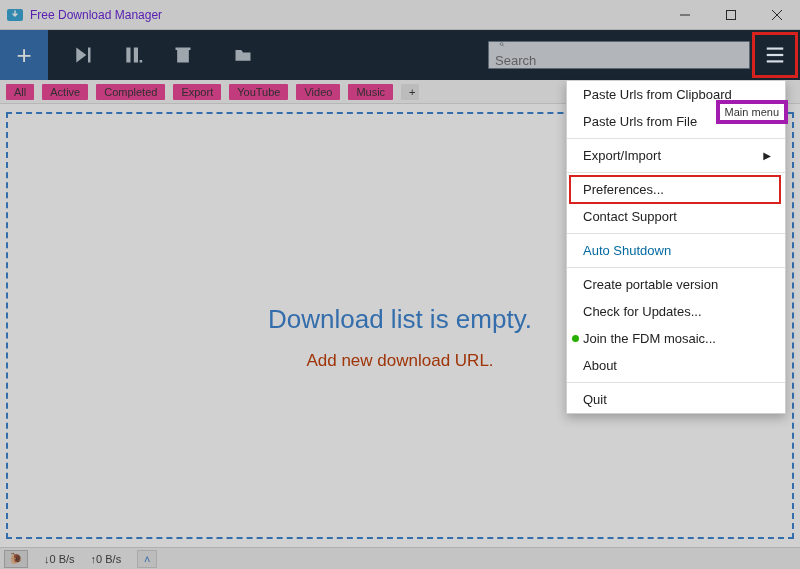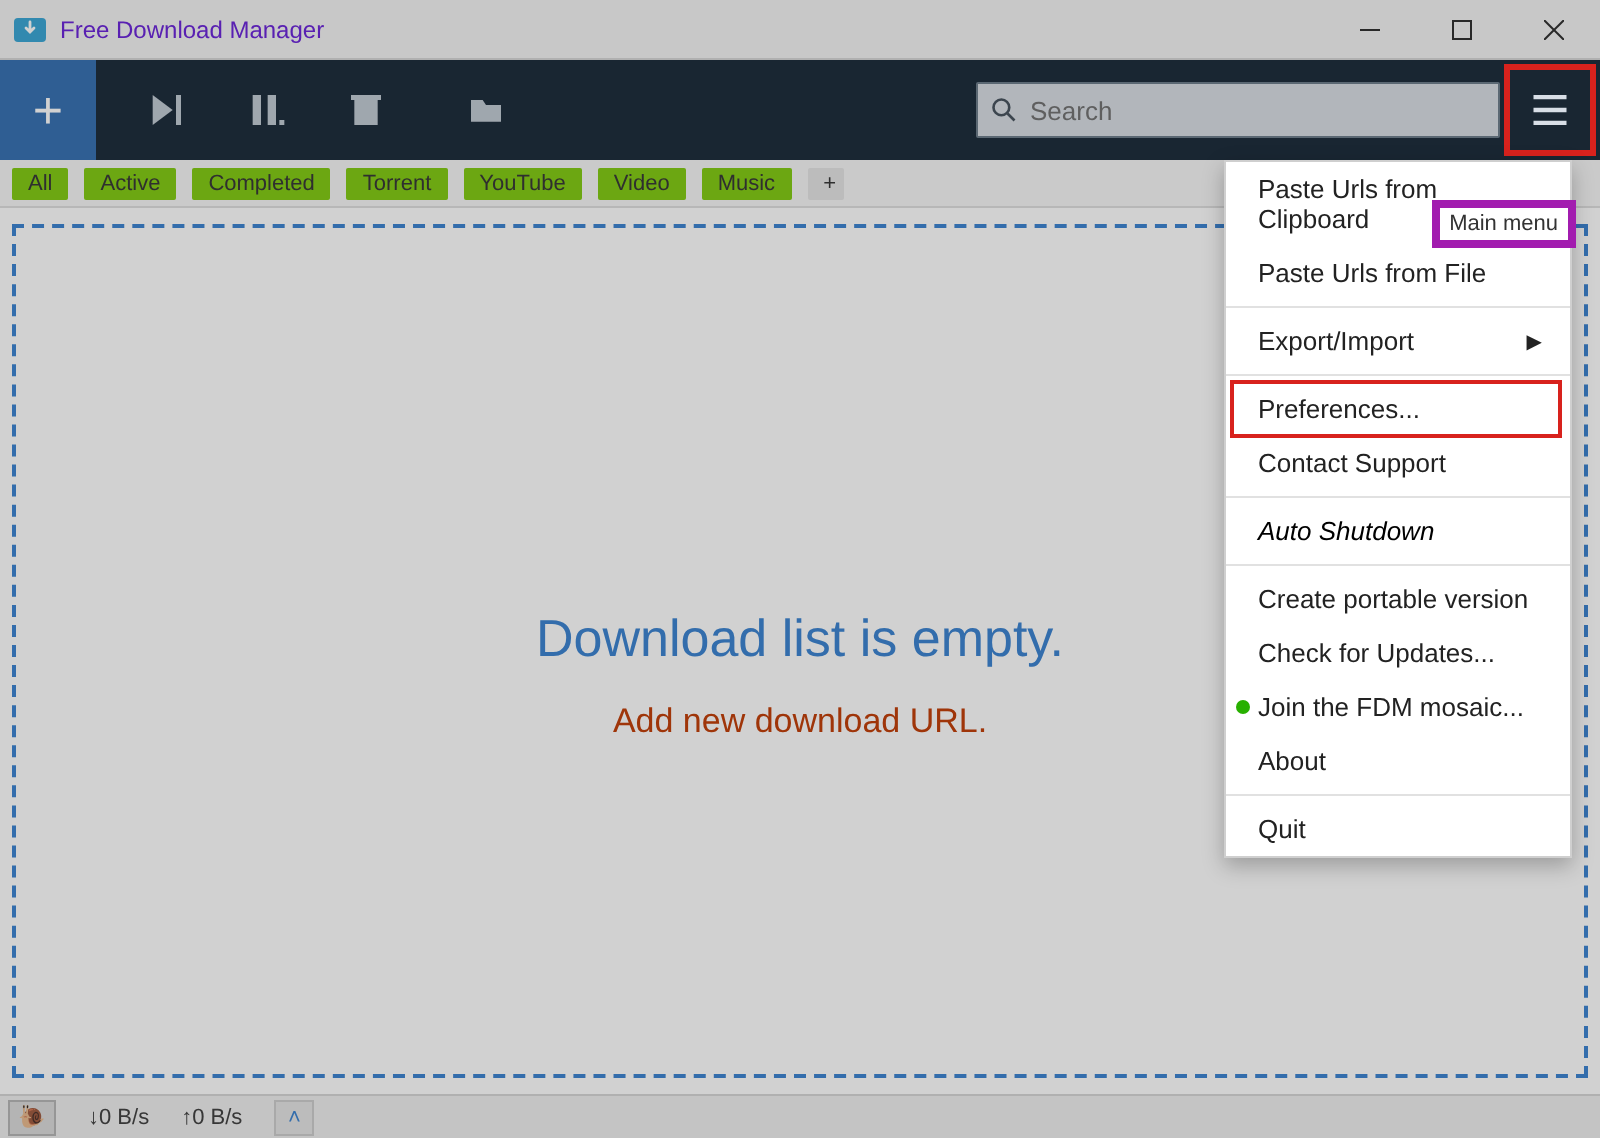--- a/index.html
+++ b/index.html
@@ -10,45 +10,45 @@
   .titlebar .app-icon { width:18px; height:18px; margin:0 6px 0 6px; display:flex; align-items:center; justify-content:center; }
   .titlebar .title { flex:1; color:#6d28d9; }
   .wbtn { width:46px; height:30px; display:flex; align-items:center; justify-content:center; color:#333; }
   .wbtn svg { width:10px; height:10px; }
   
   .toolbar { height:50px; background:#1f2f3e; display:flex; align-items:center; position:relative; }
   .tool-add { width:48px; height:50px; background:#3a73b4; display:flex; align-items:center; justify-content:center; color:#fff; font-size:26px; font-weight:300; }
   .tool-btn { width:50px; height:50px; display:flex; align-items:center; justify-content:center; color:#c3ccd5; }
   .tool-btn svg { width:20px; height:20px; fill:#c3ccd5; }
   .tool-sep { width:10px; }
-  .search-wrap { margin-left:auto; width:262px; height:28px; background:#d9dfe5; border:1px solid #6f7f8d; border-radius:1px; display:flex; align-items:center; padding:0 6px; color:#4a5560; font-size:13px; gap:6px; }
+  .search-wrap { margin-left:auto; width:262px; height:28px; background:#d9dfe5; border:1px solid #6f7f8d; border-radius:1px; display:flex; align-items:flex-start; padding:0 6px; color:#4a5560; font-size:13px; gap:6px;flex-direction:column; }
   .search-wrap svg { width:14px; height:14px; }
   .search-wrap input { flex:1; border:none; background:transparent; outline:none; font-size:13px; color:#4a5560; }
   .menu-btn-wrap { width:48px; height:48px; margin:0 1px; display:flex; align-items:center; justify-content:center; position:relative; z-index:80; }
   .menu-highlight { position:absolute; inset:1px; border:3px solid #d8221d; z-index:90; pointer-events:none; }
   .menu-btn { width:30px; height:30px; display:flex; align-items:center; justify-content:center; }
   .menu-btn svg { width:22px; height:22px; stroke:#d8dee6; }
   
   .filters { height:24px; background:#f7f7f7; display:flex; align-items:center; gap:8px; padding:0 6px; font-size:11px; color:#444; border-bottom:1px solid #e0e0e0; }
-  .chip { background:#84cc16; padding:2px 8px; border-radius:1px; color:#3a3a3a; }
+  .chip { background:#ec4899; padding:2px 8px; border-radius:1px; color:#3a3a3a; }
   .chip-add { background:#e6e6e6; width:18px; text-align:center; }
   
   .main { position:absolute; top:104px; left:0; right:0; bottom:22px; background:#fff;padding-left:36px; }
   .dashed-box { position:absolute; top:8px; left:6px; right:6px; bottom:8px; border:2px dashed #3f86d2; }
   .empty-msg { position:absolute; left:0; right:0; top:200px; text-align:center; }
   .empty-msg .line1 { color:#3f86d2; font-size:26px; font-weight:400; }
   .empty-msg .line2 { color:#c2410c; font-size:17px; margin-top:16px; }
   
   .statusbar { position:absolute; bottom:0; left:0; right:0; height:22px; background:#efefef; border-top:1px solid #d7d7d7; display:flex; align-items:center; font-size:11px; color:#444; gap:16px; padding-left:4px; }
   .snail { width:24px; height:18px; background:#dcdcdc; border:1px solid #b8b8b8; display:flex; align-items:center; justify-content:center; font-size:11px; }
   .chev { width:20px; height:18px; display:flex; align-items:center; justify-content:center; color:#3f86d2; background:#e6e6e6; border:1px solid #cfcfcf;}
   
-  .menu { position:absolute; top:80px; right:14px; width:174px; background:#fff; border:1px solid #cfcfcf; box-shadow:0 4px 10px rgba(0,0,0,0.25); z-index:80; font-size:13px; color:#222; }
+  .menu { position:absolute; top:80px; right:14px; width:220px; background:#fff; border:1px solid #cfcfcf; box-shadow:0 4px 10px rgba(0,0,0,0.25); z-index:80; font-size:13px; color:#222; }
   .menu-item { padding:6px 14px 6px 16px; display:flex; align-items:center; position:relative; }
-  .menu-item.disabled { color:#000000;font-style:italic; }
+  .menu-item.disabled { color:#0369a1; }
   .menu-sep { height:1px; background:#e1e1e1; margin:3px 0; }
   .menu-item .sub-arrow { margin-left:auto; font-size:10px; }
   .menu-item .dot { width:7px; height:7px; background:#28b000; border-radius:50%; position:absolute; left:5px; }
   .menu-item.highlight::after { content:""; position:absolute; left:2px; right:4px; top:-1px; bottom:-1px; border:2px solid #d8221d; pointer-events:none; }
   .tooltip { position:absolute; top:100px; right:12px; background:#fff; border:4px solid #a21caf; font-size:11px; padding:2px 5px; color:#333; z-index:95; }
 </style>
 </head>
 <body>
 
 <div class="titlebar">
@@ -121,21 +121,21 @@
           <line x1="3" y1="19" x2="21" y2="19" stroke-width="2.4"></line>
         </svg>
     </div>
   </div>
 </div>
 
 <div class="filters">
   <div class="chip">All</div>
   <div class="chip">Active</div>
   <div class="chip">Completed</div>
-  <div class="chip">Torrent</div>
+  <div class="chip">Export</div>
   <div class="chip">YouTube</div>
   <div class="chip">Video</div>
   <div class="chip">Music</div>
   <div class="chip chip-add">+</div>
 </div>
 
 <div class="main">
   <div class="dashed-box"></div>
   <div class="empty-msg">
     <div class="line1">Download list is empty.</div>

